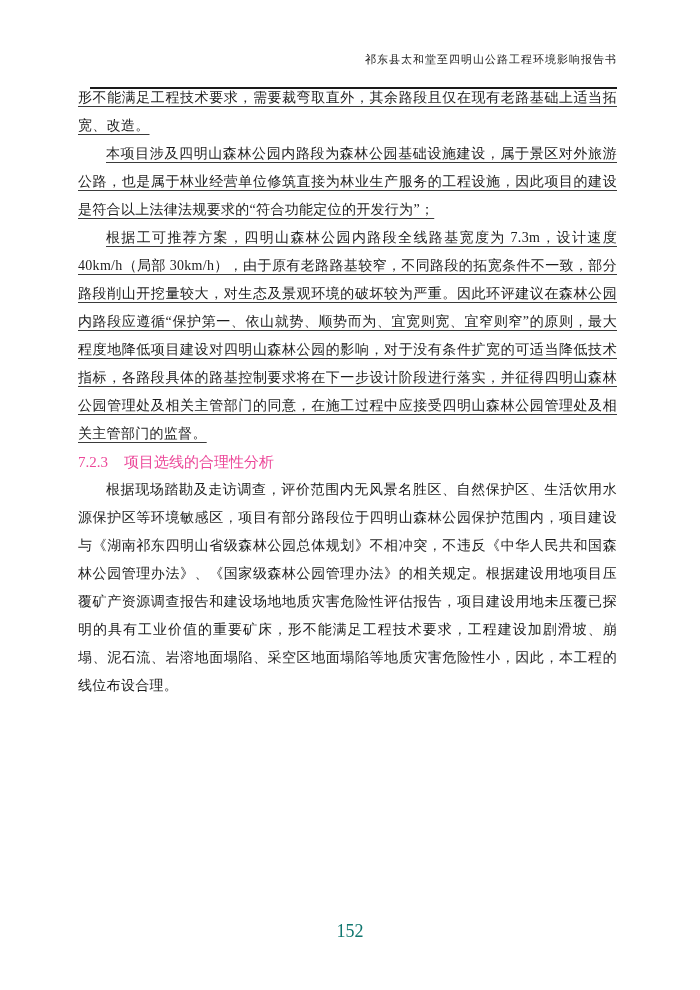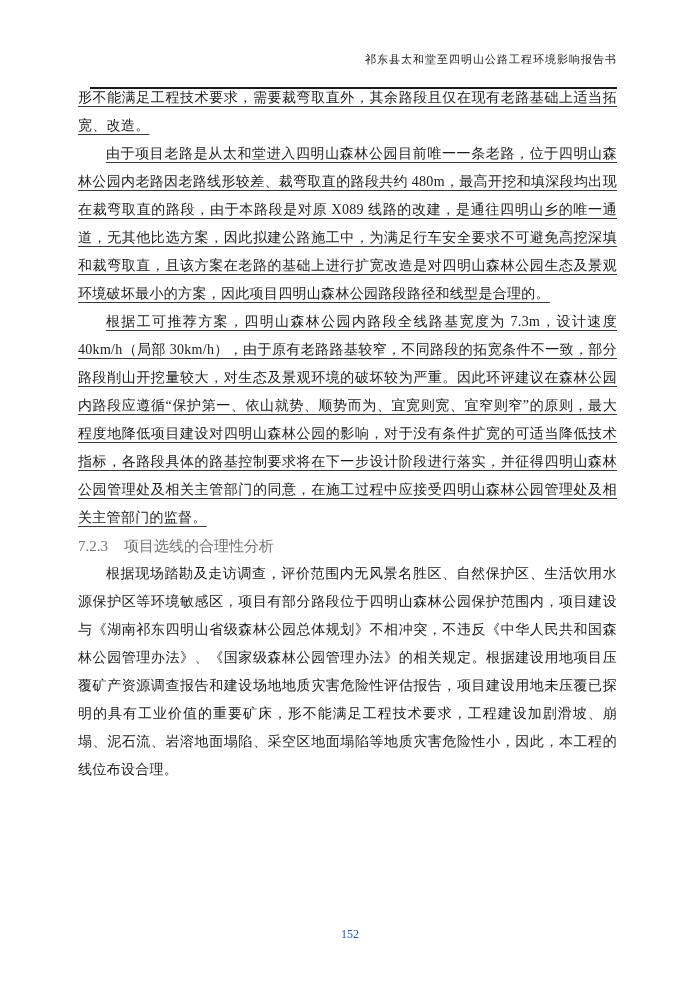--- a/index.html
+++ b/index.html
@@ -43,45 +43,45 @@
     text-decoration: underline;
     text-decoration-thickness: 1px;
     text-underline-offset: 4px;
     text-decoration-color: #3a3a3a;
   }
   .heading {
     margin: 0;
     font-size: 15px;
     line-height: 28px;
     font-weight: normal;
-    color: #737373;
+    color: #ec4899;
   }
   .heading .num { display: inline-block; margin-right: 16px; }
   .footer {
     position: absolute;
     left: 0;
     right: 0;
     bottom: 48px;
     text-align: center;
-    font-size: 12px;
-    color: #1d4ed8;
+    font-size: 18px;
+    color: #0f766e;
   }
 </style>
 </head>
 <body>
 
 <div class="page">
 
   <div class="header">
     <span>祁东县太和堂至四明山公路工程环境影响报告书</span>
   </div>
 
   <div class="content">
     <p class="ul">形不能满足工程技术要求，需要裁弯取直外，其余路段且仅在现有老路基础上适当拓宽、改造。</p>
-    <p class="ul indent">由于项目老路是从太和堂进入四明山森林公园目前唯一一条老路，位于四明山森林公园内老路因老路线形较差、裁弯取直的路段共约 480m，最高开挖和填深段均出现在裁弯取直的路段，由于本路段是对原 X089 线路的改建，是通往四明山乡的唯一通道，无其他比选方案，因此拟建公路施工中，为满足行车安全要求不可避免高挖深填和裁弯取直，且该方案在老路的基础上进行扩宽改造是对四明山森林公园生态及景观环境破坏最小的方案，因此项目四明山森林公园路段路径和线型是合理的。</p>
+    <p class="ul indent">本项目涉及四明山森林公园内路段为森林公园基础设施建设，属于景区对外旅游公路，也是属于林业经营单位修筑直接为林业生产服务的工程设施，因此项目的建设是符合以上法律法规要求的“符合功能定位的开发行为”；</p>
     <p class="ul indent">根据工可推荐方案，四明山森林公园内路段全线路基宽度为 7.3m，设计速度 40km/h（局部 30km/h），由于原有老路路基较窄，不同路段的拓宽条件不一致，部分路段削山开挖量较大，对生态及景观环境的破坏较为严重。因此环评建议在森林公园内路段应遵循“保护第一、依山就势、顺势而为、宜宽则宽、宜窄则窄”的原则，最大程度地降低项目建设对四明山森林公园的影响，对于没有条件扩宽的可适当降低技术指标，各路段具体的路基控制要求将在下一步设计阶段进行落实，并征得四明山森林公园管理处及相关主管部门的同意，在施工过程中应接受四明山森林公园管理处及相关主管部门的监督。</p>
 
     <h3 class="heading">
       <span class="num">7.2.3</span><span>项目选线的合理性分析</span>
     </h3>
 
     <p class="indent">根据现场踏勘及走访调查，评价范围内无风景名胜区、自然保护区、生活饮用水源保护区等环境敏感区，项目有部分路段位于四明山森林公园保护范围内，项目建设与《湖南祁东四明山省级森林公园总体规划》不相冲突，不违反《中华人民共和国森林公园管理办法》、《国家级森林公园管理办法》的相关规定。根据建设用地项目压覆矿产资源调查报告和建设场地地质灾害危险性评估报告，项目建设用地未压覆已探明的具有工业价值的重要矿床，形不能满足工程技术要求，工程建设加剧滑坡、崩塌、泥石流、岩溶地面塌陷、采空区地面塌陷等地质灾害危险性小，因此，本工程的线位布设合理。</p>
   </div>
 
   <div class="footer">

